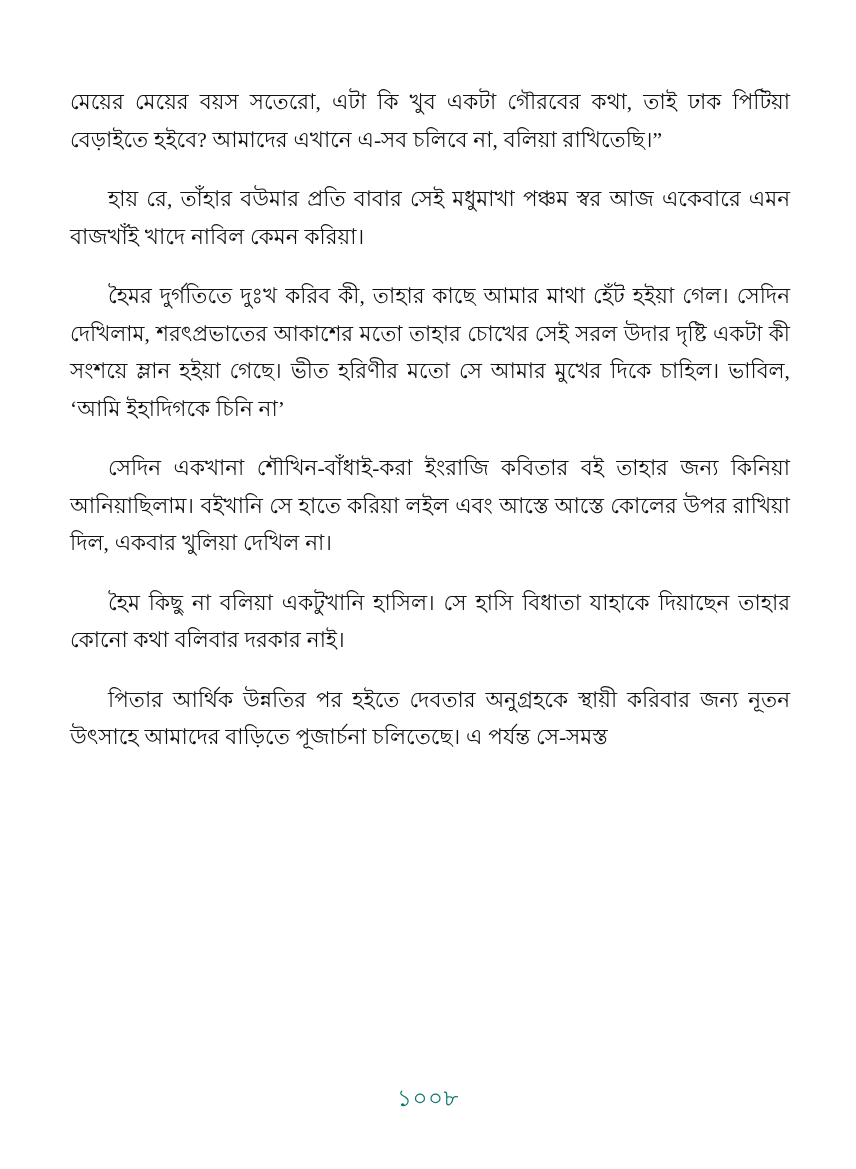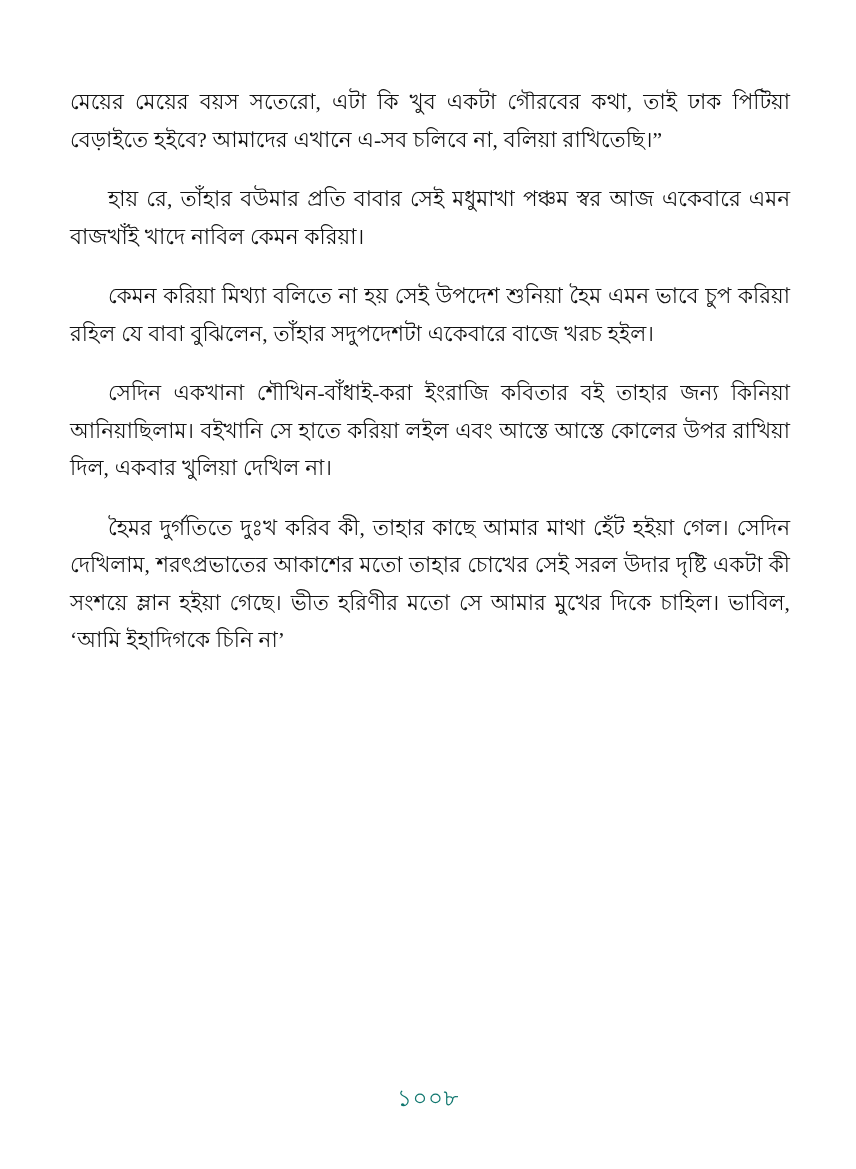--- a/index.html
+++ b/index.html
@@ -62,20 +62,21 @@
   }
 </style>
 </head>
 <body>
 
 <div class="page">
 
   <div class="text-block">
     <p class="para first">মেয়ের মেয়ের বয়স সতেরো, এটা কি খুব একটা গৌরবের কথা, তাই ঢাক পিটিয়া বেড়াইতে হইবে? আমাদের এখানে এ-সব চলিবে না, বলিয়া রাখিতেছি।”</p>
     <p class="para">হায় রে, তাঁহার বউমার প্রতি বাবার সেই মধুমাখা পঞ্চম স্বর আজ একেবারে এমন বাজখাঁই খাদে নাবিল কেমন করিয়া।</p>
-    <p class="para">কেমন করিয়া মিথ্যা বলিতে না হয় সেই উপদেশ শুনিয়া হৈম এমন ভাবে চুপ করিয়া রহিল যে বাবা বুঝিলেন, তাঁহার সদুপদেশটা একেবারে বাজে খরচ হইল।</p>
+    <p class="para">হৈমর দুর্গতিতে দুঃখ করিব কী, তাহার কাছে আমার মাথা হেঁট হইয়া গেল। সেদিন দেখিলাম, শরৎপ্রভাতের আকাশের মতো তাহার চোখের সেই সরল উদার দৃষ্টি একটা কী সংশয়ে ম্লান হইয়া গেছে। ভীত হরিণীর মতো সে আমার মুখের দিকে চাহিল। ভাবিল, ‘আমি ইহাদিগকে চিনি না’</p>
     <p class="para">সেদিন একখানা শৌখিন-বাঁধাই-করা ইংরাজি কবিতার বই তাহার জন্য কিনিয়া আনিয়াছিলাম। বইখানি সে হাতে করিয়া লইল এবং আস্তে আস্তে কোলের উপর রাখিয়া দিল, একবার খুলিয়া দেখিল না।</p>
-    <p class="para">হৈমর দুর্গতিতে দুঃখ করিব কী, তাহার কাছে আমার মাথা হেঁট হইয়া গেল। সেদিন দেখিলাম, শরৎপ্রভাতের আকাশের মতো তাহার চোখের সেই সরল উদার দৃষ্টি একটা কী সংশয়ে ম্লান হইয়া গেছে। ভীত হরিণীর মতো সে আমার মুখের দিকে চাহিল। ভাবিল, ‘আমি ইহাদিগকে চিনি না’</p>
+    <p class="para">হৈম কিছু না বলিয়া একটুখানি হাসিল। সে হাসি বিধাতা যাহাকে দিয়াছেন তাহার কোনো কথা বলিবার দরকার নাই।</p>
+    <p class="para">পিতার আর্থিক উন্নতির পর হইতে দেবতার অনুগ্রহকে স্থায়ী করিবার জন্য নূতন উৎসাহে আমাদের বাড়িতে পূজার্চনা চলিতেছে। এ পর্যন্ত সে-সমস্ত</p>
   </div>
 
   <div class="page-number">১০০৮</div>
 
 </div>
 
 </body></html>

